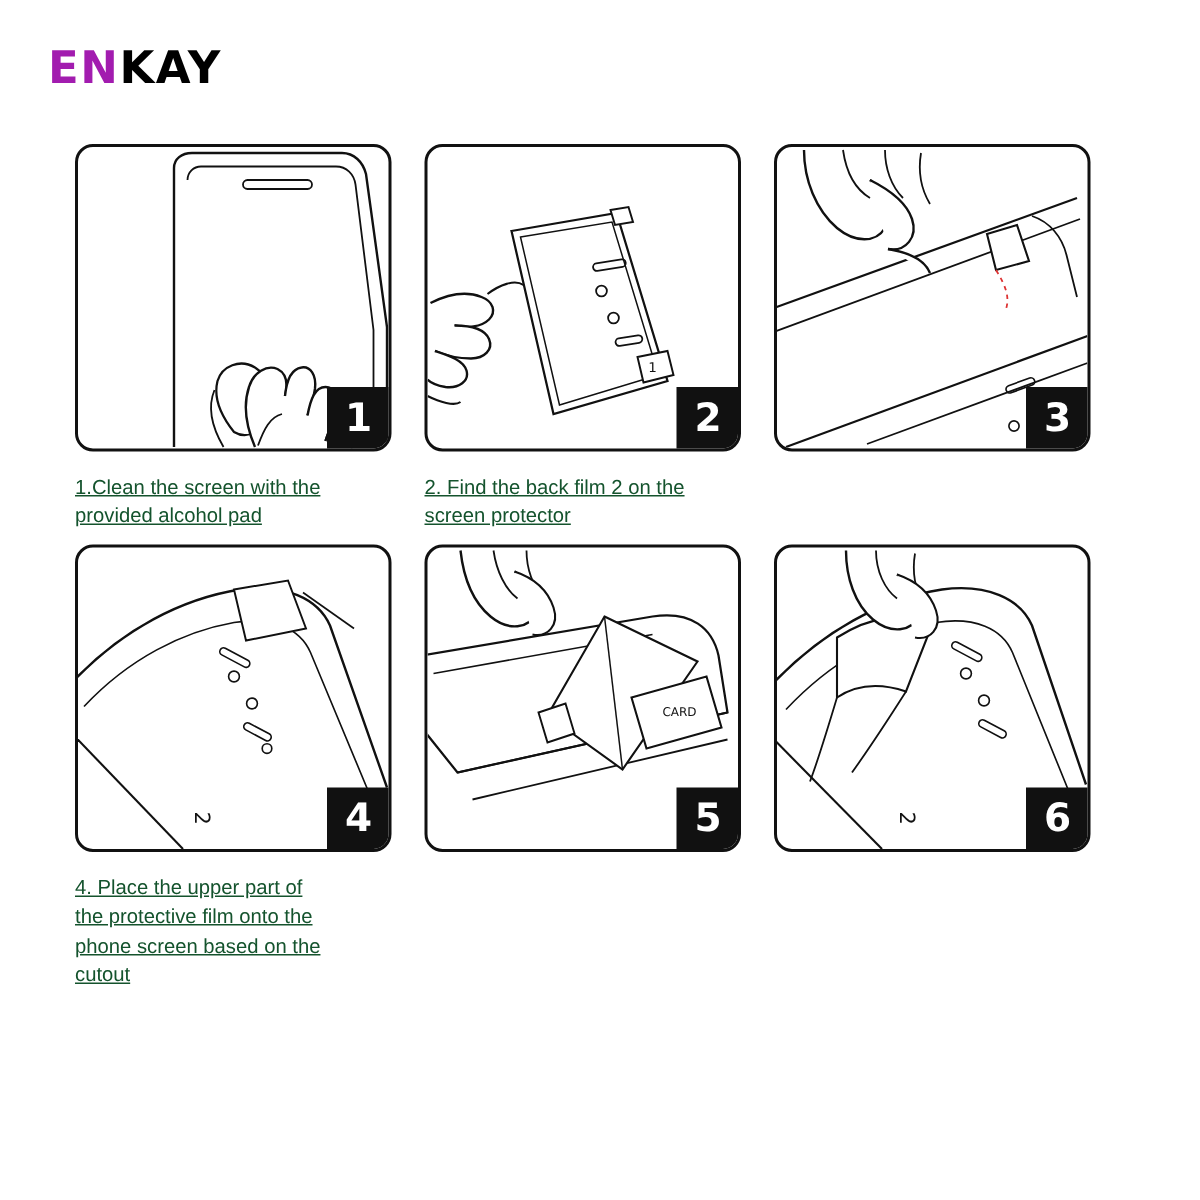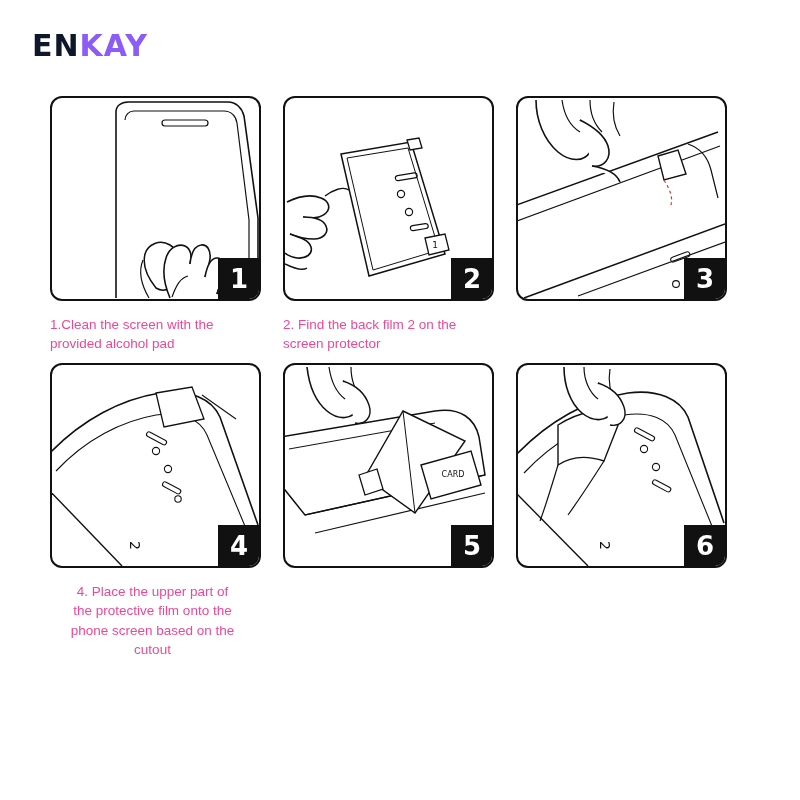--- a/index.html
+++ b/index.html
@@ -24,39 +24,39 @@
   
   .brand {
     position: absolute;
     left: 32px;
     top: 28px;
     font-size: 30px;
     font-weight: bold;
     letter-spacing: 1px;
     font-family: "DejaVu Sans", sans-serif;
   }
-  .brand .en { color: #0f172a; }
-  .brand .kay { color: #8b5cf6; }
+  .brand .en { color: #a21caf; }
+  .brand .kay { color: #000000; }
 
   
   .grid {
     position: absolute;
     left: 50px;
     top: 96px;
     width: 700px;
     display: flex;
     flex-wrap: wrap;
     gap: 0px;
   }
   .cell {
     width: 233px;
     box-sizing: border-box;
     padding-right: 22px;
   }
-  .cell.row2 { margin-top: 10px; text-align: center; }
+  .cell.row2 { margin-top: 10px; }
 
   .panel {
     position: relative;
     width: 211px;
     height: 205px;
     border: 2px solid #111;
     border-radius: 12px;
     background: #fff;
     overflow: hidden;
     box-sizing: border-box;
@@ -76,23 +76,24 @@
     display: flex;
     align-items: center;
     justify-content: center;
     font-family: "DejaVu Sans", sans-serif;
     line-height: 1;
   }
   .caption {
     margin-top: 14px;
     font-size: 13.5px;
     line-height: 1.42;
-    color: #ec4899;
+    color: #14532d;
     width: 205px;
     white-space: pre-line;
+    text-decoration: underline;
   }
 </style>
 </head>
 <body>
 
 <div class="page">
 
   <div class="brand">
     <span class="en">EN</span><span class="kay">KAY</span>
   </div>

